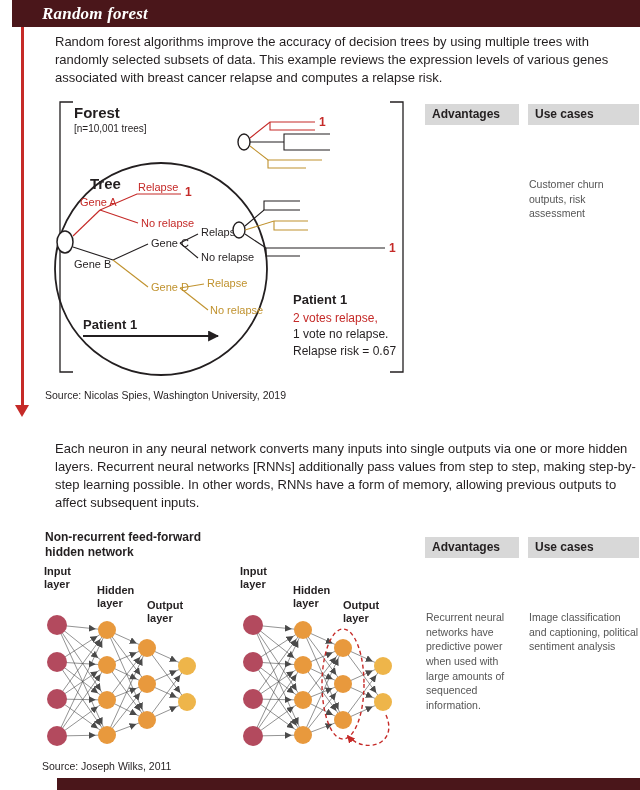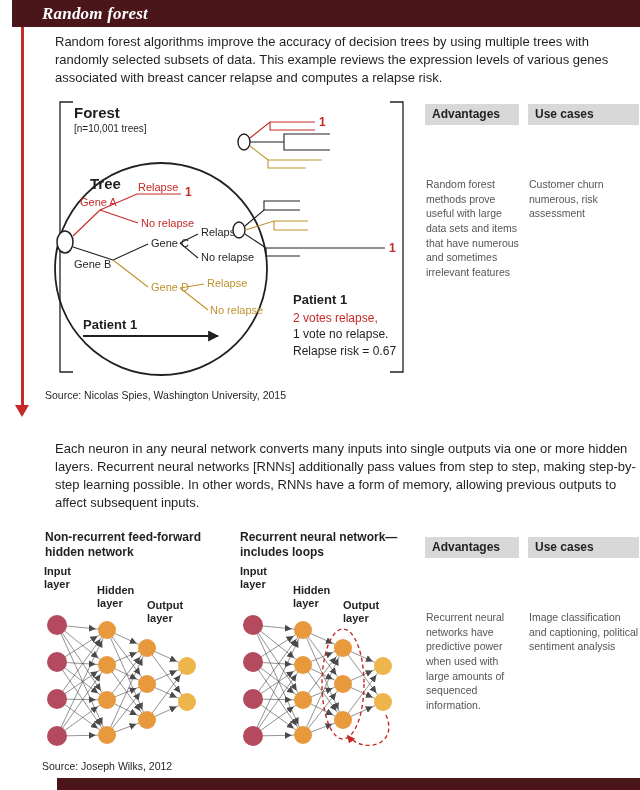--- a/index.html
+++ b/index.html
@@ -139,35 +139,33 @@
       <text x="255" y="207" class="t13 t-b">Patient 1</text>
       <text x="255" y="225" class="t12 t-red">2 votes relapse,</text>
       <text x="255" y="241" class="t12">1 vote no relapse.</text>
       <text x="255" y="258" class="t12">Relapse risk = 0.67</text>
     </g>
   </svg>
 
   <div class="sidebar" style="top:104px;">
     <div class="sb-col adv">
       <div class="sb-head">Advantages</div>
-      <div class="sb-body">Random forest methods prove useful with large data sets and items that have numerous and sometimes irrelevant features</div>
     </div>
     <div class="sb-col use">
       <div class="sb-head">Use cases</div>
-      <div class="sb-body">Customer churn numerous, risk assessment</div>
+      <div class="sb-body">Customer churn outputs, risk assessment</div>
     </div>
   </div>
 
-  <p class="source" style="left:45px; top:389px;">Source: Nicolas Spies, Washington University, 2015</p>
+  <p class="source" style="left:45px; top:389px;">Source: Nicolas Spies, Washington University, 2019</p>
 
 
   <p class="intro" style="top:440px;">Each neuron in any neural network converts many inputs into single outputs via one or more hidden layers. Recurrent neural networks [RNNs] additionally pass values from step to step, making step-by-step learning possible. In other words, RNNs have a form of memory, allowing previous outputs to affect subsequent inputs.</p>
 
   <div class="net-title" style="left:45px; top:530px; width:182px;">Non-recurrent feed-forward hidden network</div>
-  <div class="net-title" style="left:240px; top:530px; width:196px;">Recurrent neural network—includes loops</div>
 
   <div class="layer-label" style="left:44px;  top:565px; width:38px;">Input layer</div>
   <div class="layer-label" style="left:97px;  top:584px; width:46px;">Hidden layer</div>
   <div class="layer-label" style="left:147px; top:599px; width:46px;">Output layer</div>
 
   <div class="layer-label" style="left:240px; top:565px; width:38px;">Input layer</div>
   <div class="layer-label" style="left:293px; top:584px; width:46px;">Hidden layer</div>
   <div class="layer-label" style="left:343px; top:599px; width:46px;">Output layer</div>
 
   <svg id="net1" style="left:40px; top:612px;" width="175" height="150" viewBox="0 0 175 150">
@@ -297,17 +295,17 @@
     <div class="sb-col adv">
       <div class="sb-head">Advantages</div>
       <div class="sb-body">Recurrent neural networks have predictive power when used with large amounts of sequenced information.</div>
     </div>
     <div class="sb-col use">
       <div class="sb-head">Use cases</div>
       <div class="sb-body">Image classification and captioning, political sentiment analysis</div>
     </div>
   </div>
 
-  <p class="source" style="left:42px; top:760px;">Source: Joseph Wilks, 2012</p>
+  <p class="source" style="left:42px; top:760px;">Source: Joseph Wilks, 2011</p>
 
   <div class="bottom-band"></div>
 
 </div>
 
 </body></html>

